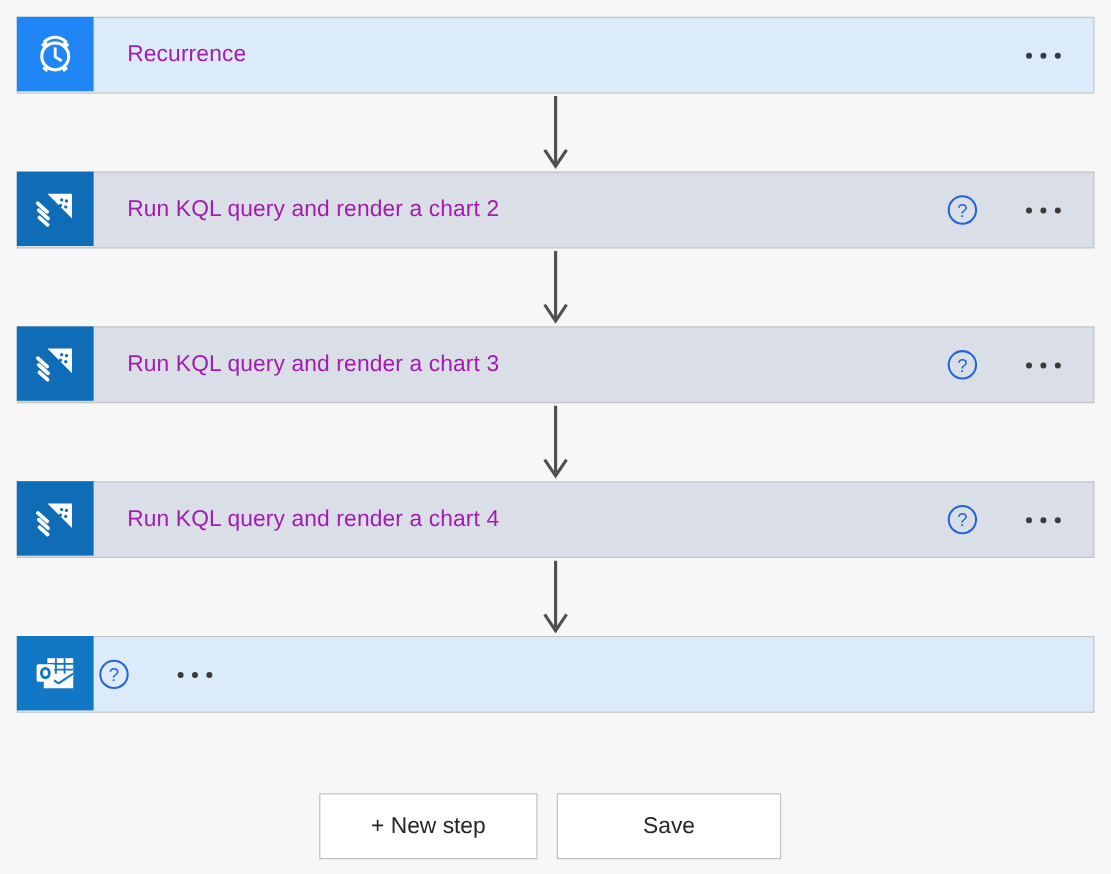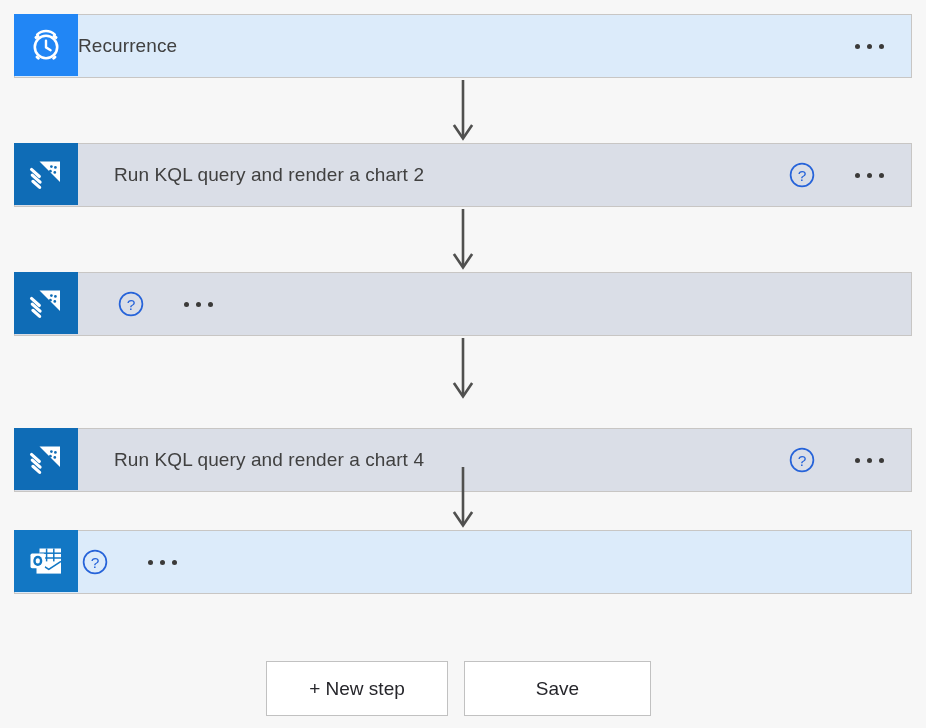--- a/index.html
+++ b/index.html
@@ -29,21 +29,21 @@
     position: absolute;
     left: 14px;
     width: 898px;
     height: 64px;
     box-sizing: border-box;
     border: 1px solid #c8c6c4;
     display: flex;
     align-items: stretch;
   }
   .card.blue   { background: #dcebfa; }
-  .card.grey   { background: #dadee7; gap: 36px; }
+  .card.grey   { background: #dadee7; }
 
   .icon-box {
     width: 64px;
     min-width: 64px;
     height: 100%;
     display: flex;
     align-items: center;
     justify-content: center;
     margin: -1px 0 -1px -1px;
     box-sizing: content-box;
@@ -51,22 +51,23 @@
   .icon-box.bright { background: #2186f5; }
   .icon-box.kusto  { background: #0f6cb6; }
   .icon-box.mail   { background: #1277c4; }
 
   .icon-box svg { display: block; }
 
   .card-title {
     flex: 1 1 auto;
     display: flex;
     align-items: center;
+    padding-left: 28px;
     font-size: 19px;
-    color: #404040;
+    color: #a21caf;
     letter-spacing: .1px;
     white-space: nowrap;
     text-align: right;
   }
 
   .card-actions {
     display: flex;
     align-items: center;
     padding-right: 20px;
     gap: 0px;
@@ -206,41 +207,42 @@
           <circle cx="25.4" cy="12.6" r="1.35" fill="#0f6cb6"></circle>
           <circle cx="29.4" cy="13.4" r="1.35" fill="#0f6cb6"></circle>
           <circle cx="24.4" cy="17.2" r="1.35" fill="#0f6cb6"></circle>
           <circle cx="28.8" cy="18.4" r="1.35" fill="#0f6cb6"></circle>
           <rect x="2.6" y="17.4" width="13.6" height="3.1" rx="1.5" fill="#ffffff" transform="rotate(42 9.4 19)"></rect>
           <rect x="3.4" y="23.1" width="13.6" height="3.1" rx="1.5" fill="#ffffff" transform="rotate(42 10.2 24.6)"></rect>
           <rect x="4.2" y="28.8" width="12.2" height="3.1" rx="1.5" fill="#ffffff" transform="rotate(42 10.3 30.3)"></rect>
           <path d="M31.6 4.6 L5.4 30.8" stroke="#ffffff" stroke-width="1.8" fill="none" opacity="0"></path>
         </svg>
       </div>
+      <div class="card-title">Run KQL query and render a chart 3</div>
       <div class="card-actions">
         <div class="help-icon">
           <svg width="30" height="30" viewBox="0 0 30 30" aria-hidden="true">
             <circle cx="15" cy="15" r="11.4" fill="none" stroke="#2663d9" stroke-width="1.7"></circle>
             <text x="15" y="20.6" text-anchor="middle" font-family="Liberation Sans, sans-serif" font-size="15.5" fill="#2663d9">?</text>
           </svg>
         </div>
         <div class="ellipsis">
           <i></i>
           <i></i>
           <i></i>
         </div>
       </div>
     </div>
     <div class="arrow" style="top: 338px;">
       <svg width="22" height="65" viewBox="0 0 22 65" aria-hidden="true">
         <path d="M11 0 V56" stroke="#50504f" stroke-width="2.6" fill="none"></path>
         <path d="M2.6 46 L11 58.5 L19.4 46" stroke="#50504f" stroke-width="2.6" fill="none" stroke-linecap="square"></path>
       </svg>
     </div>
-    <div class="card grey" style="top: 401px; margin-top: 27px;">
+    <div class="card grey" style="top: 401px;">
       <div class="icon-box kusto">
         <svg width="40" height="40" viewBox="0 0 40 40" aria-hidden="true">
           <path d="M13.5 7.5 H34 V28 Z" fill="#ffffff"></path>
           <path d="M12.2 8.6 L31.4 27.8 L12.2 27.8 Z" fill="#0f6cb6"></path>
           <circle cx="25.4" cy="12.6" r="1.35" fill="#0f6cb6"></circle>
           <circle cx="29.4" cy="13.4" r="1.35" fill="#0f6cb6"></circle>
           <circle cx="24.4" cy="17.2" r="1.35" fill="#0f6cb6"></circle>
           <circle cx="28.8" cy="18.4" r="1.35" fill="#0f6cb6"></circle>
           <rect x="2.6" y="17.4" width="13.6" height="3.1" rx="1.5" fill="#ffffff" transform="rotate(42 9.4 19)"></rect>
           <rect x="3.4" y="23.1" width="13.6" height="3.1" rx="1.5" fill="#ffffff" transform="rotate(42 10.2 24.6)"></rect>

